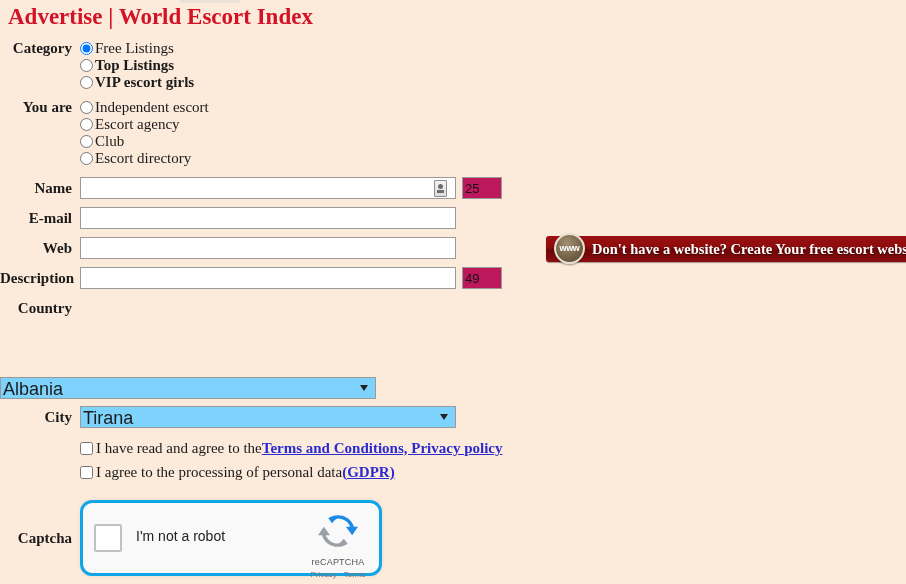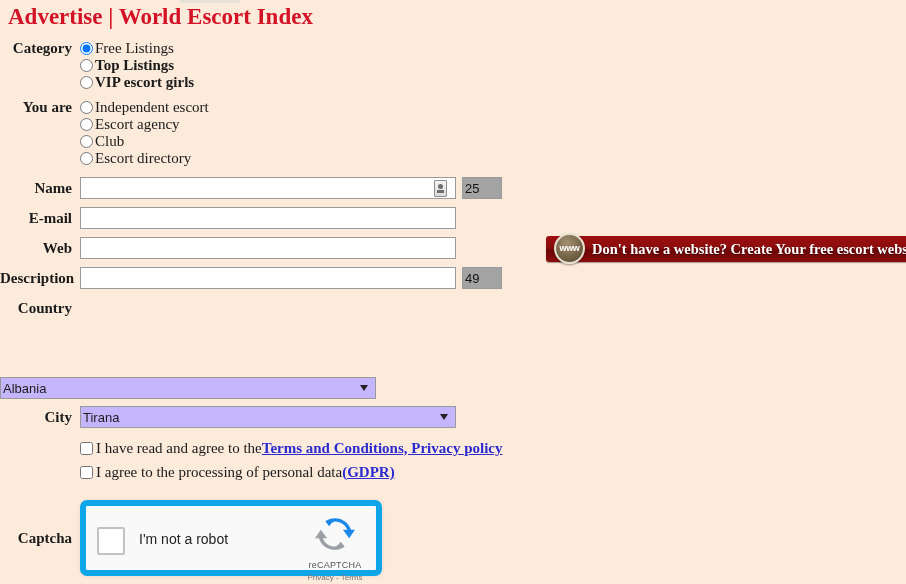--- a/index.html
+++ b/index.html
@@ -96,21 +96,21 @@
     font-size: 13px;
     padding: 1px 2px;
     box-sizing: content-box;
     outline: none;
     color: #111;
   }
   .counter {
     width: 34px;
     height: 18px;
     border: 1px solid #9a9a9a;
-    background: #a3a3a3;
+    background: #be185d;
     font-family: "Liberation Sans", sans-serif;
     font-size: 13px;
     padding: 1px 2px;
     box-sizing: content-box;
     outline: none;
     color: #111;
     margin-left: 6px;
   }
   .inline { display: flex; align-items: center; }
 
@@ -138,23 +138,23 @@
   .spinner-icon .bar {
     width: 7px; height: 3px;
     background: #6d6d6d;
   }
 
   
   .sel {
     width: 376px;
     height: 22px;
     border: 1px solid #9a9a9a;
-    background: #c4b5fd;
-    font-family: "Liberation Sans", sans-serif;
-    font-size: 13px;
+    background: #7dd3fc;
+    font-family: "Liberation Sans", sans-serif;
+    font-size: 18px;
     color: #1c1c1c;
     padding: 1px 2px;
     box-sizing: border-box;
     -webkit-appearance: none;
     -moz-appearance: none;
     appearance: none;
     position: relative;
   }
   .sel-wrap { position: relative; width: 376px; }
   .sel-arrow {
@@ -238,22 +238,22 @@
     text-decoration: underline;
     cursor: pointer;
     font-weight: bold;
   }
 
   
   .captcha-box {
     width: 302px;
     height: 76px;
     background: #f9f9f9;
-    border: 6px solid #0ea5e9;
-    border-radius: 7px;
+    border: 3px solid #0ea5e9;
+    border-radius: 12px;
     box-shadow: 0 0 4px rgba(0,0,0,.08);
     position: relative;
     box-sizing: border-box;
   }
   .captcha-check {
     position: absolute;
     left: 11px;
     top: 21px;
     width: 28px;
     height: 28px;

